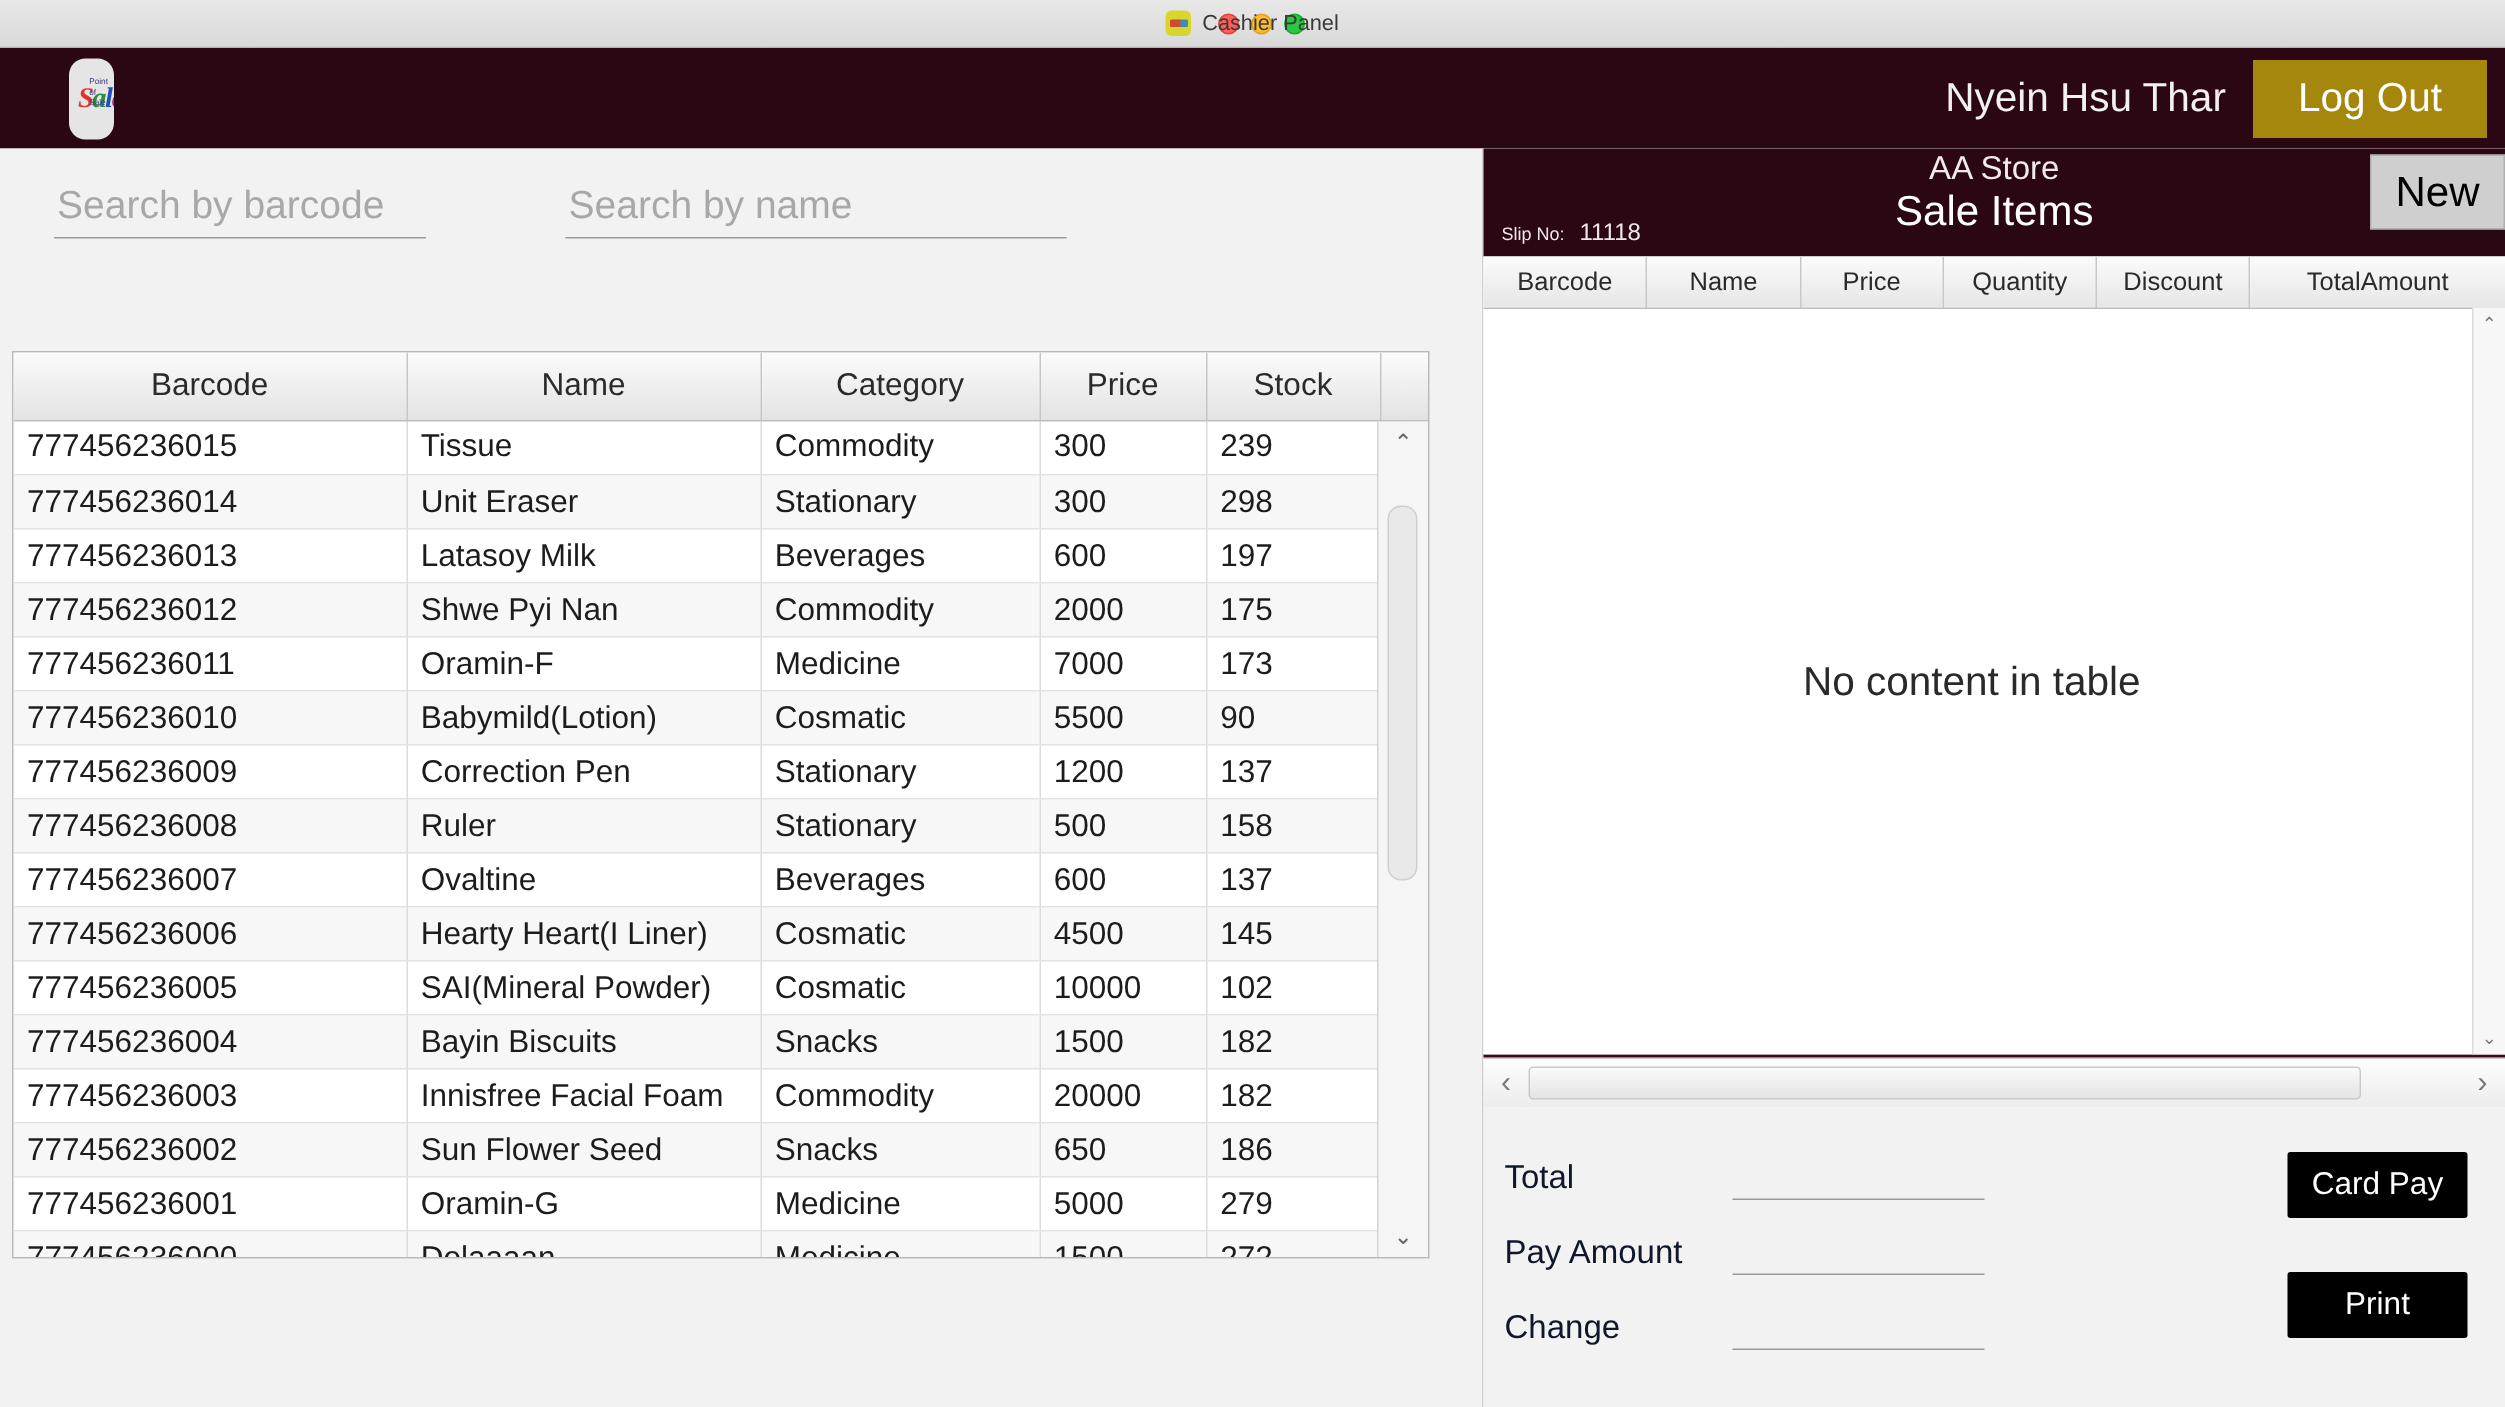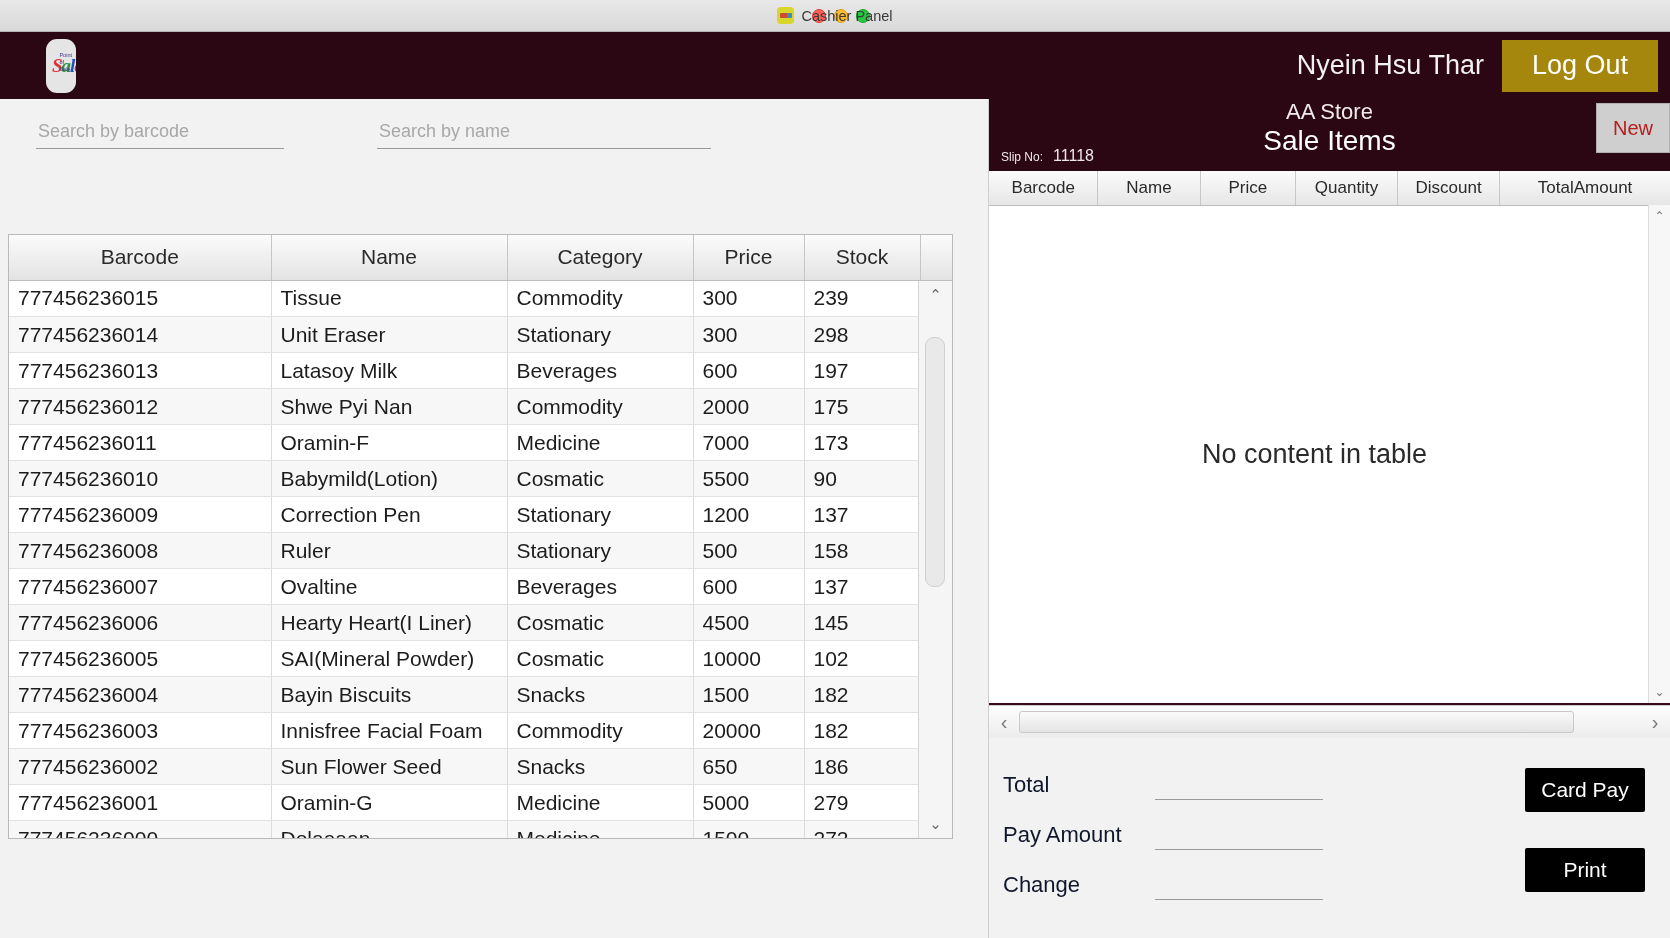--- a/index.html
+++ b/index.html
@@ -86,21 +86,21 @@
 
   
   .left-pane {
     width: 988px; flex: none; position: relative;
     background: #f2f2f2;
   }
   .search-row { display: flex; padding: 20px 0 0 36px; }
   .field {
     border: none; background: transparent;
     border-bottom: 1.5px solid #9a9a9a;
-    font-size: 18px; color: #9a9a9a;
+    font-size: 26px; color: #9a9a9a;
     font-family: "Liberation Sans", sans-serif;
     padding: 2px 2px 6px 2px;
     outline: none;
   }
   .field::placeholder { color: #a8a8a8; }
   #barcode-field { width: 248px; }
   #name-field { width: 334px; margin-left: 93px; }
 
   .table-wrap {
     position: absolute; left: 8px; top: 135px;
@@ -170,22 +170,22 @@
   .store-name { color: #f2eaea; font-size: 22px; line-height: 26px; }
   .sale-items-title { color: #ffffff; font-size: 28px; line-height: 32px; }
   .slip {
     position: absolute; left: 12px; bottom: 6px;
     color: #efe7e7; display: flex; align-items: baseline; gap: 10px;
   }
   .slip-label { font-size: 12px; }
   .slip-value { font-size: 16px; }
   .new-btn {
     position: absolute; right: 0; top: 4px;
-    background: #cfcfcf; color: #b91c1c;
-    border: 1px solid #b0b0b0; font-size: 20px;
+    background: #cfcfcf; color: #000000;
+    border: 1px solid #b0b0b0; font-size: 28px;
     height: 50px; padding: 0 16px; cursor: pointer;
     font-family: "Liberation Sans", sans-serif;
   }
 
   .sale-table-area {
     flex: 1; display: flex; flex-direction: column;
     background: #ffffff; overflow: hidden; position: relative;
     border-bottom: 2px solid #3a0a18;
   }
   .stable { width: 100%; border-collapse: collapse; table-layout: fixed; }

